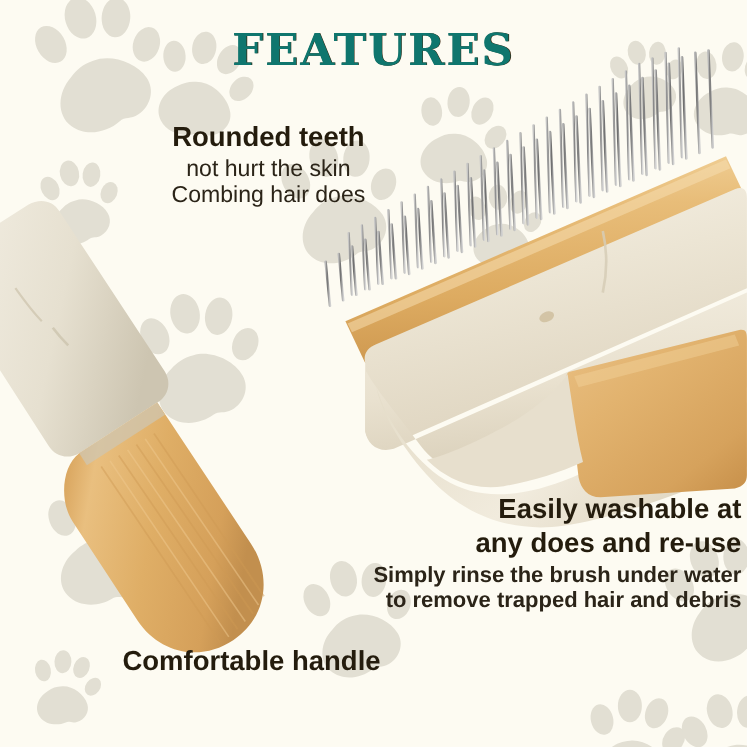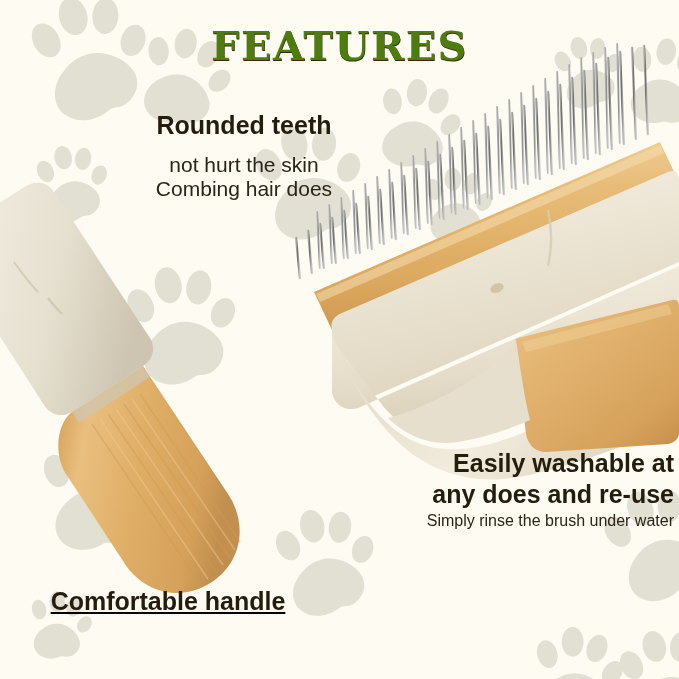--- a/index.html
+++ b/index.html
@@ -34,21 +34,21 @@
   .title {
     position: absolute;
     left: 0;
     right: 0;
     top: 22px;
     text-align: center;
     font-family: "DejaVu Serif", serif;
     font-weight: bold;
     font-size: 40px;
     letter-spacing: 1.5px;
-    color: #4d7c0f;
+    color: #0f766e;
     text-shadow: 0.5px 0.5px 0 #3a2710;
     z-index: 40;
   }
 
   
   .callout { position: absolute; z-index: 40; }
   .callout .head {
     font-weight: bold;
     color: #241c0d;
     line-height: 1.08;
@@ -58,38 +58,37 @@
     line-height: 1.16;
     font-weight: 400;
   }
 
   #callout-teeth {
     left: 104px;
     top: 112px;
     width: 280px;
     text-align: center;
   }
-  #callout-teeth .head { font-size: 25px; margin-bottom: 14px; }
+  #callout-teeth .head { font-size: 25px; margin-bottom: 3px; }
   #callout-teeth .sub  { font-size: 21px; }
 
   #callout-wash {
     left: 336px;
     top: 450px;
     width: 338px;
     text-align: right;
   }
   #callout-wash .head { font-size: 25px; margin-bottom: 4px; }
-  #callout-wash .sub  { font-size: 16px; }
+  #callout-wash .sub  { font-size: 20px; font-weight: bold; }
 
   #callout-handle {
-    left: 3px;
+    left: 16px;
     top: 588px;
     width: 330px;
-    text-align: center;
-    text-decoration: underline;
+    text-align: right;
   }
   #callout-handle .head { font-size: 25px; margin-bottom: 3px; }
   #callout-handle .sub  { font-size: 20px; }
 
   
   .product { position: absolute; z-index: 20; }
   #brush-assembly { left: 0; top: 0; width: 679px; height: 679px; }
   #handle-assembly { left: 0; top: 0; width: 679px; height: 679px; }
   .product svg { display: block; width: 679px; height: 679px; }
 </style>
@@ -496,19 +495,20 @@
   <div class="callout" id="callout-teeth">
     <div class="head">Rounded teeth</div>
     <div class="sub">not hurt the skin</div>
     <div class="sub">Combing hair does</div>
   </div>
 
   <div class="callout" id="callout-wash">
     <div class="head">Easily washable at</div>
     <div class="head">any does and re-use</div>
     <div class="sub">Simply rinse the brush under water</div>
+    <div class="sub">to remove trapped hair and debris</div>
   </div>
 
   <div class="callout" id="callout-handle">
     <div class="head">Comfortable handle</div>
   </div>
 
 </div>
 
 </body></html>

